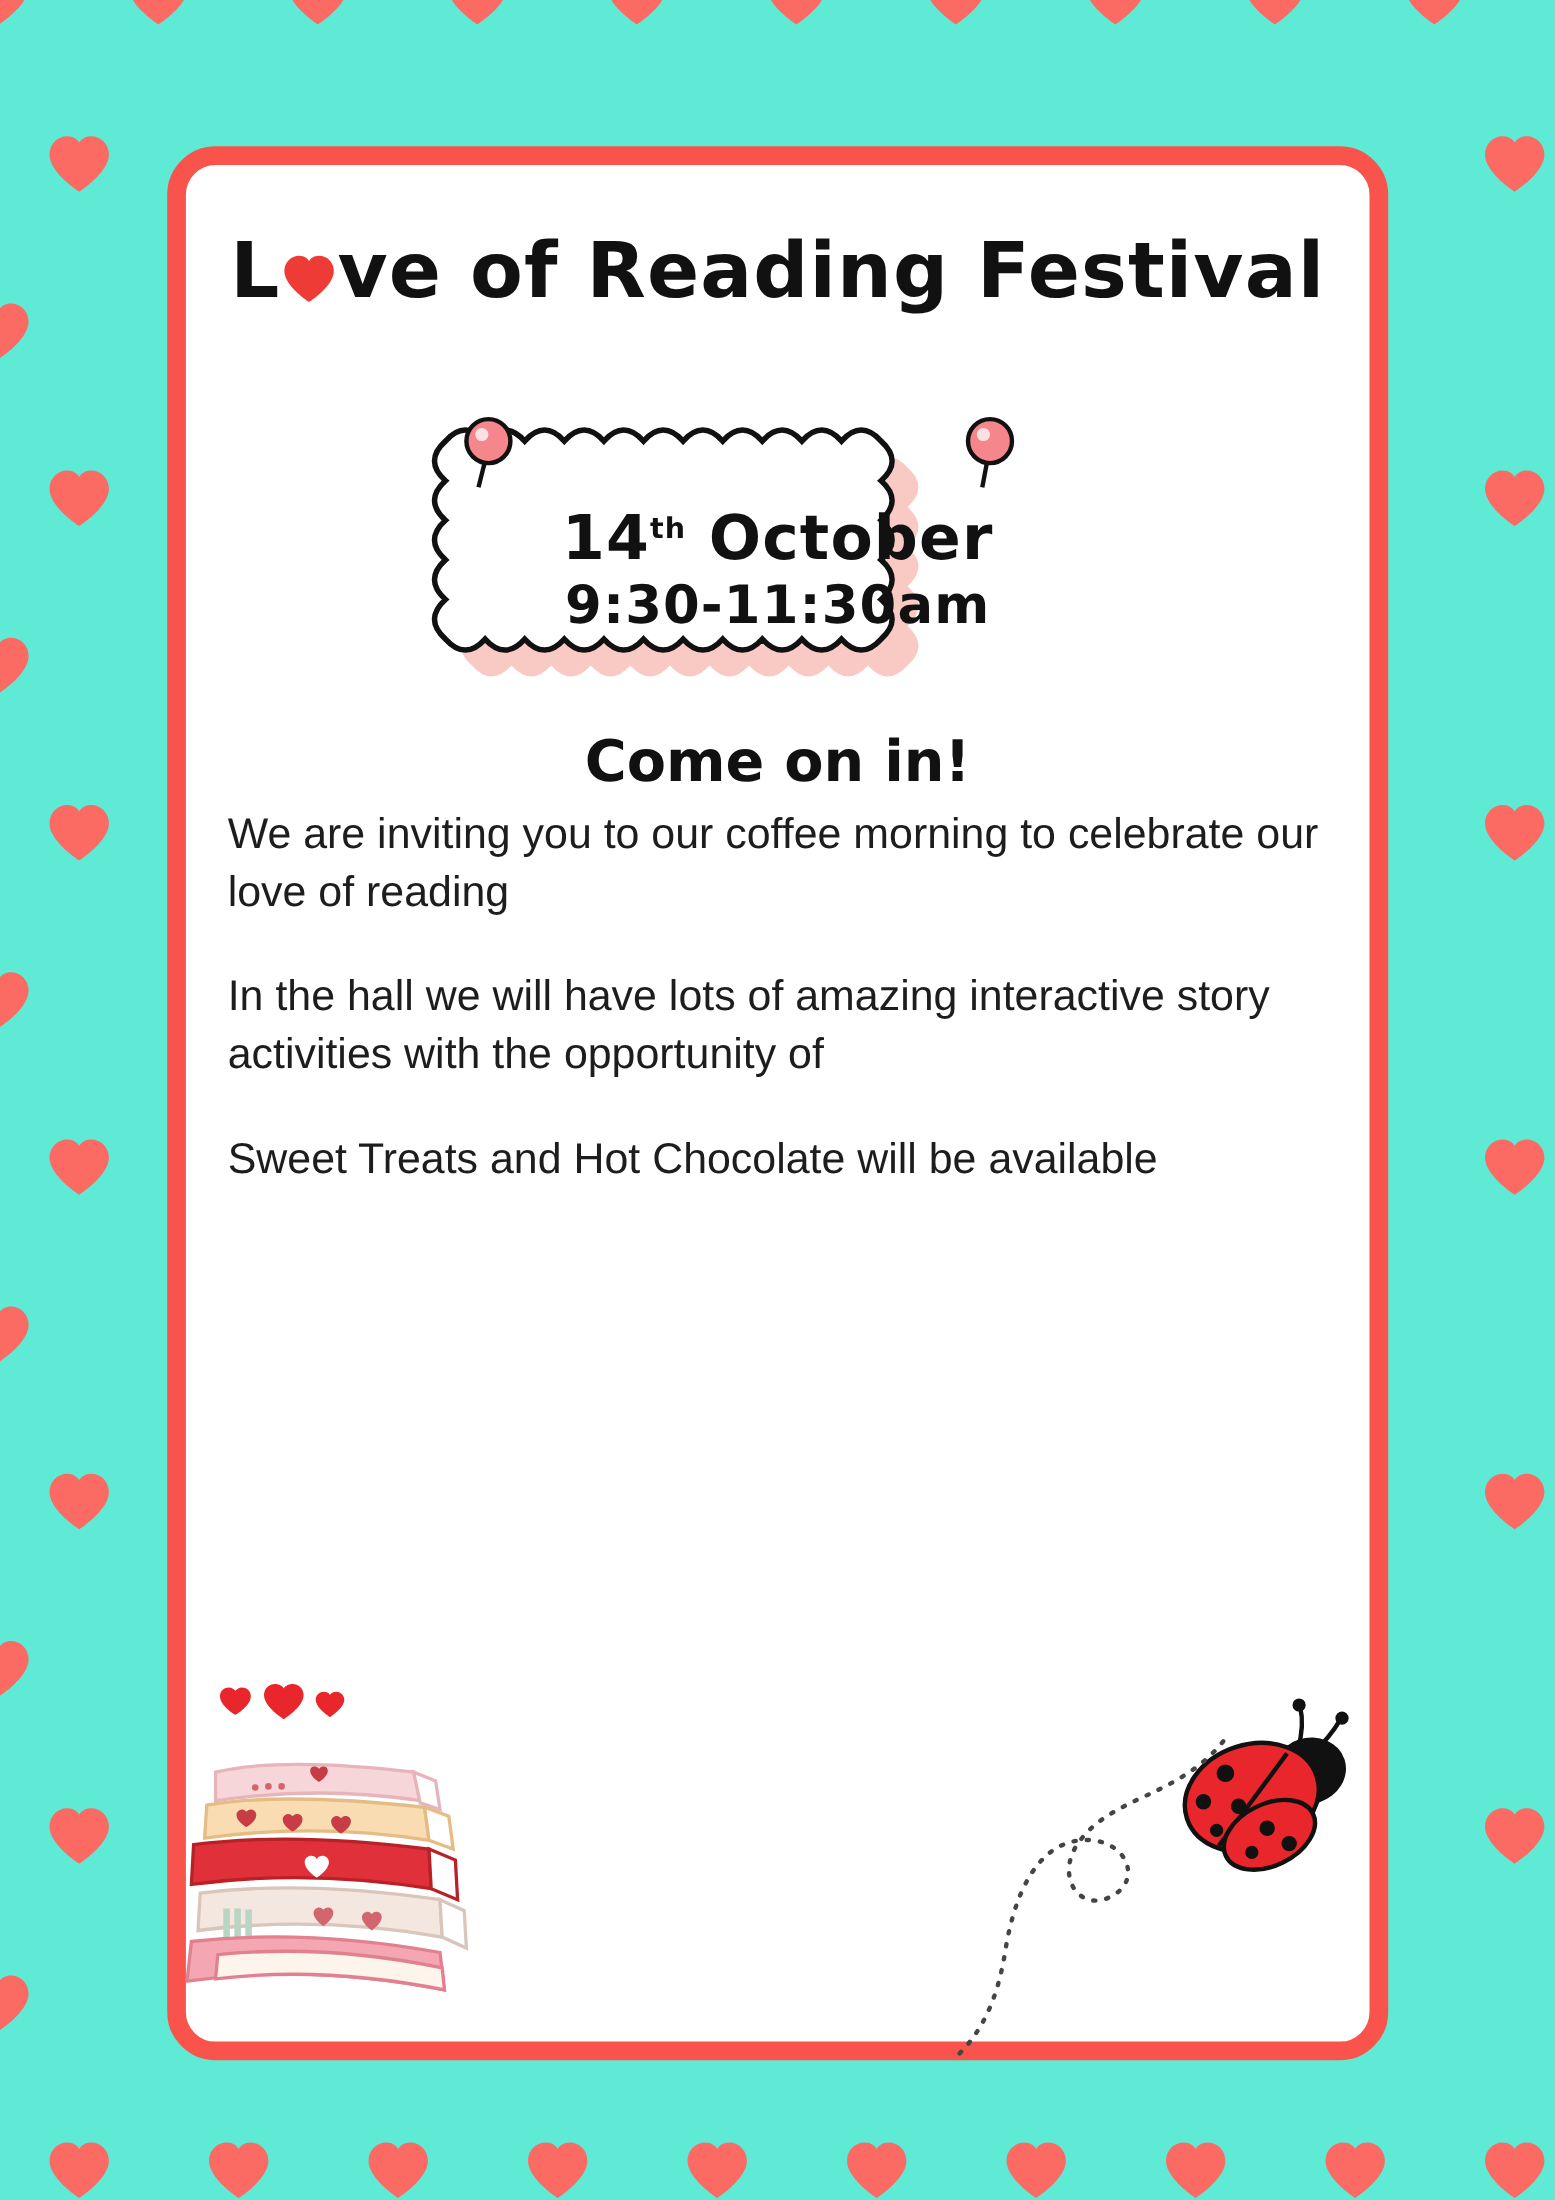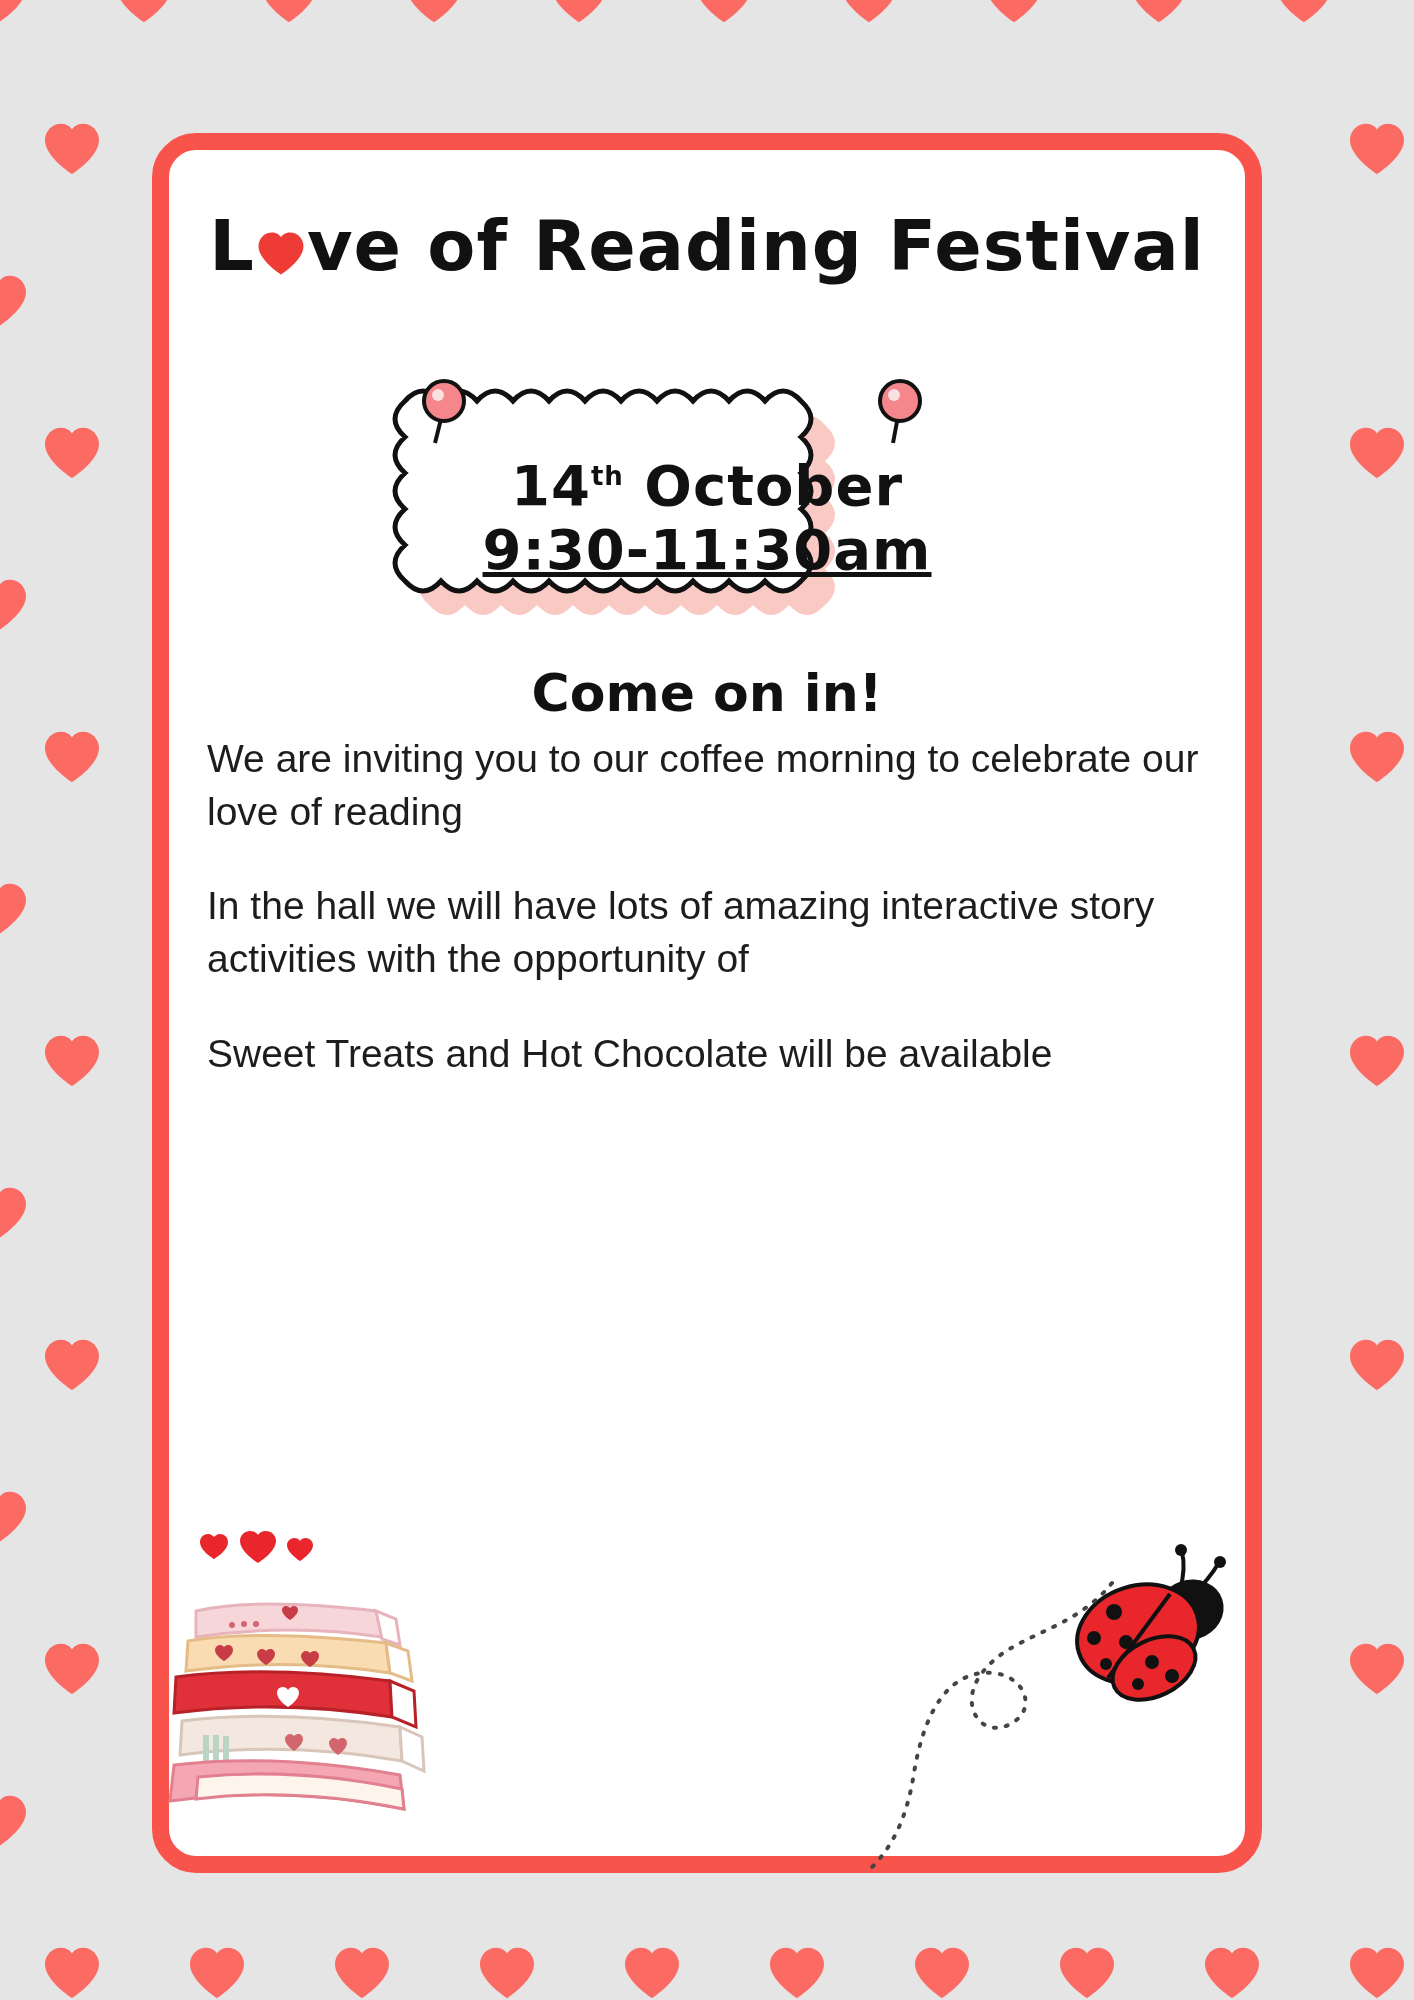--- a/index.html
+++ b/index.html
@@ -12,21 +12,21 @@
     height: 2000px;
     position: relative;
     overflow: hidden;
     font-family: "Liberation Sans", sans-serif;
   }
 
   
   .poster {
     position: absolute;
     inset: 0;
-    background: #e5e5e5;
+    background: #5eead4;
   }
   .heart-layer {
     position: absolute;
     inset: 0;
     pointer-events: none;
   }
   .heart {
     position: absolute;
     width: 58px;
     height: 54px;
@@ -97,24 +97,23 @@
     font-weight: bold;
     color: #111111;
   }
   .date-line1 {
     font-size: 56px;
     line-height: 1.15;
     letter-spacing: 1px;
   }
   .date-line1 sup { font-size: 26px; vertical-align: super; margin-top: 16px; }
   .date-line2 {
-    font-size: 56px;
+    font-size: 48px;
     line-height: 1.15;
     letter-spacing: 1px;
-    text-decoration: underline;
   }
 
   .subtitle {
     position: absolute;
     top: 530px;
     left: 0;
     width: 100%;
     text-align: center;
     font-family: "DejaVu Sans", sans-serif;
     font-weight: bold;

